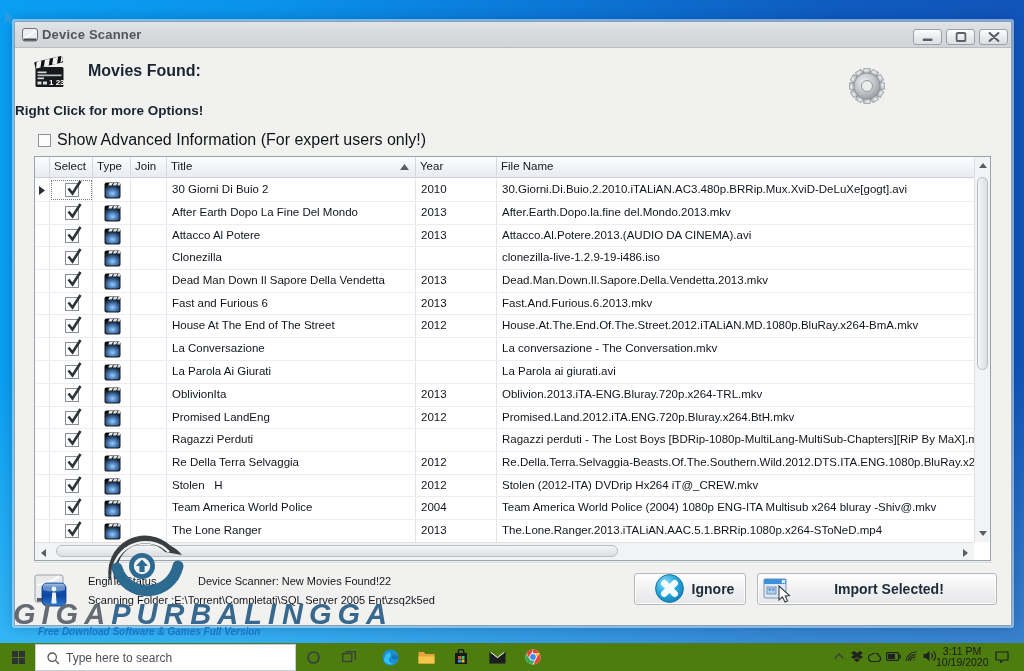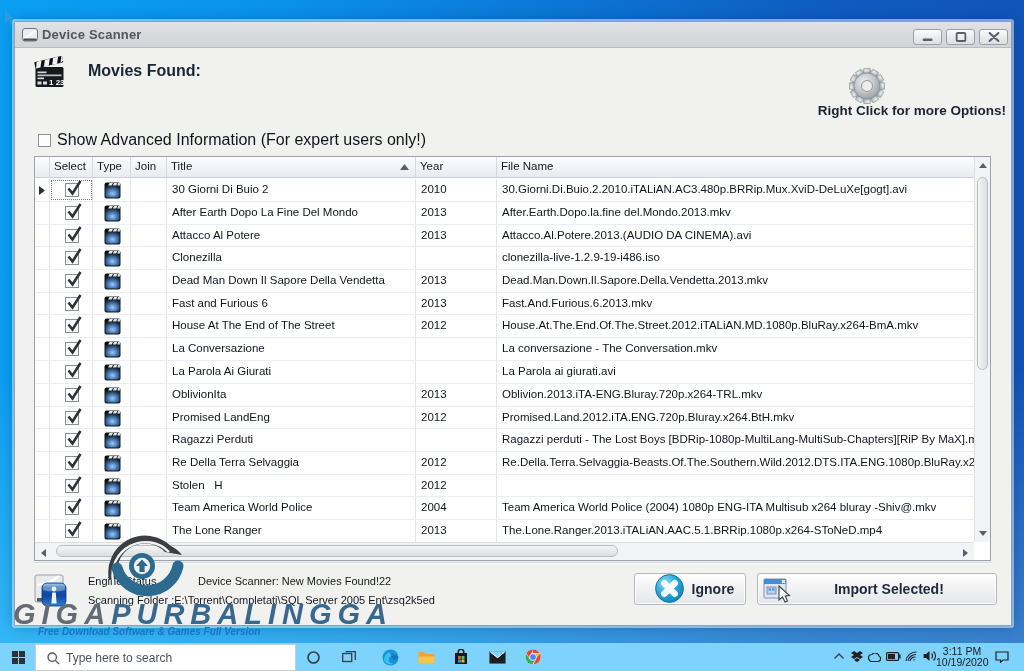--- a/index.html
+++ b/index.html
@@ -35,21 +35,21 @@
 .movicon { position:absolute; left:18px; top:34px; }
 .h1 { position:absolute; left:73px; top:40px; font-size:16px; font-weight:bold; color:#1b2430; }
 .btn {
   position:absolute; border:1px solid #b4b8bf; border-radius:3px;
   background:linear-gradient(#ffffff,#f2f2f3 45%, #e6e7e9);
   box-shadow:inset 0 0 0 1px #fcfcfd;
   font-weight:bold; color:#1c2a3a; text-align:center;
 }
 #settings { left:831px; top:42px; width:151px; height:34px; font-size:15px; line-height:32px; padding-left:30px; }
 #gear { position:absolute; left:833px; top:44px; }
-.rightclick { position:absolute; left:8px; top:81px; width:983px; text-align:right; font-size:13.5px; font-weight:bold; color:#1b2430; }
+.rightclick { position:absolute; left:0; top:81px; width:983px; text-align:left; font-size:13.5px; font-weight:bold; color:#1b2430; }
 
 .advrow { position:absolute; left:23px; top:109px; font-size:16px; color:#101418; }
 .cb { display:inline-block; width:13px; height:13px; border:1px solid #8d9299; background:#fdfdfd; vertical-align:-2px; margin-right:6px; }
 
 .grid {
   position:absolute; left:19px; top:134px; width:957px; height:405px;
   border:1px solid #9aa3ad; background:#ffffff;
 }
 .ghead { position:absolute; left:0; top:0; right:16px; height:21px;
   background:linear-gradient(#fbfcfd,#f0f2f6 60%, #e9ebf1);
@@ -61,21 +61,21 @@
 .vsb { position:absolute; right:0; top:0; width:16px; bottom:18px; background:#f2f3f5; border-left:1px solid #e0e0e0; }
 .hsb { position:absolute; left:0; right:16px; bottom:0; height:18px; background:#f2f3f5; border-top:1px solid #e0e0e0; }
 .thumbv { position:absolute; left:2px; width:11px; border:1px solid #b9bcc1; background:linear-gradient(90deg,#f5f5f5,#dcdee1); border-radius:6px; }
 .thumbh { position:absolute; top:2px; height:12px; border:1px solid #b9bcc1; background:linear-gradient(#f5f5f5,#dcdee1); border-radius:6px; }
 
 .statline { position:absolute; left:19px; top:540px; width:958px; border-top:1px solid #d4d7db; border-bottom:1px solid #fbfbfb; }
 .stxt { position:absolute; font-size:11px; color:#14181e; }
 #ignore { left:619px; top:551px; width:112px; height:32px; font-size:14px; line-height:30px; padding-left:46px; }
 #import { left:742px; top:551px; width:240px; height:32px; font-size:14px; line-height:30px; padding-left:24px; }
 
-.taskbar { position:absolute; left:0; top:643px; width:1024px; height:28px; background:#7dd3fc; }
+.taskbar { position:absolute; left:0; top:643px; width:1024px; height:28px; background:#4d7c0f; }
 .sbox { position:absolute; left:35px; top:1px; width:261px; height:27px; background:#ffffff; border:1px solid #c8cdd2; font-size:12px; color:#444; }
 .tray { position:absolute; right:0; top:0; height:28px; font-size:11px; color:#1a1a1a; }
 .gigatext { position:absolute; left:13px; top:598px; font-size:29px; font-weight:bold; font-style:italic; letter-spacing:6px; }
 .gigasub { position:absolute; left:38px; top:626px; font-size:10px; font-weight:bold; font-style:italic; color:#1b74c8; }
 </style>
 </head>
 <body>
 <svg style="position:absolute;left:4px;top:11px" width="14" height="16" viewBox="0 0 14 16">
   <path d="M1 0 L1 12 L4.2 9.2 L6.3 14 L8.8 12.9 L6.7 8.4 L10.5 8 Z" fill="#4a9fd8" opacity="0.55"></path>
 </svg>
@@ -483,20 +483,21 @@
               <rect x="1.5" y="4" width="14" height="11.5" rx="1" fill="url(#bgrad)"></rect>
               <path d="M1 1 L5 1 L3.2 3.6 L1 3.6 Z" fill="#0a0c0e"></path>
               <path d="M5.5 1 L9 1 L7.6 3.6 L4.2 3.6 Z" fill="#e8eaec"></path>
               <path d="M10 1 L13.5 1 L12.2 3.6 L8.8 3.6 Z" fill="#dfe2e5"></path>
               <path d="M14.2 1 L16 1 L16 3.6 L13.2 3.6 Z" fill="#d6d9dc"></path>
             </svg>
           </div>
 <div class="c" style="left:96px;width:36px"></div>
 <div class="c" style="left:132px;width:249px">Stolen&nbsp;&nbsp; H</div>
 <div class="c" style="left:381px;width:81px">2012</div>
+<div class="c" style="left:462px;width:477px;border-right:none">Stolen (2012-ITA) DVDrip Hx264 iT@_CREW.mkv</div>
 </div>
 <div class="row" style="top:318px;height:23px">
 <div class="c" style="left:0;width:15px"></div>
 <div class="c" style="left:15px;width:43px;padding:0">
             <span style="position:absolute;left:15px;top:3.5px;width:14px;height:14px;background:#fdfdfd;border:1px solid #898f96;"></span>
             <svg style="position:absolute;left:16px;top:0px" width="17" height="19" viewBox="0 0 17 19">
               <path d="M2.5 9.5 L6.5 14.5 L14.5 2" stroke="#2e3338" stroke-width="2.6" fill="none"></path>
             </svg>
           </div>
 <div class="c" style="left:58px;width:38px;padding:0">

